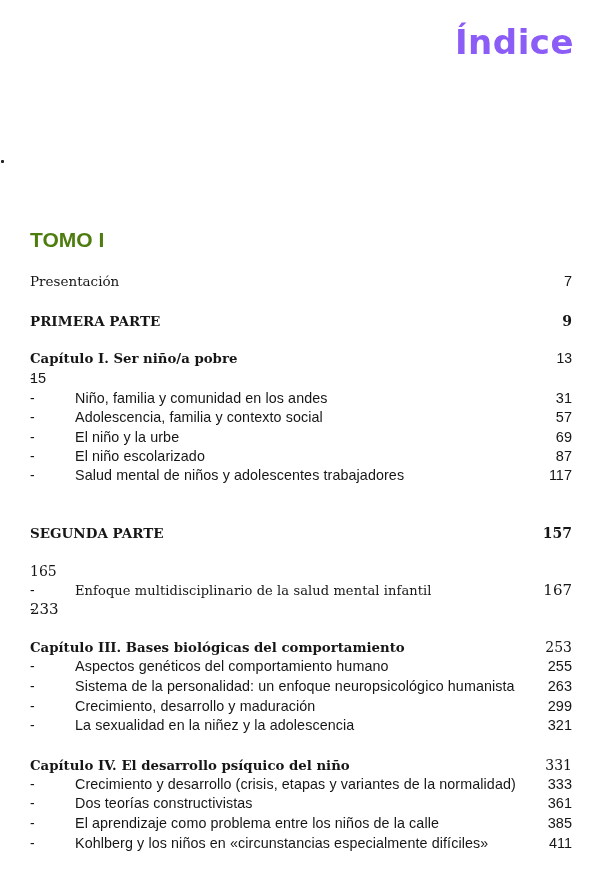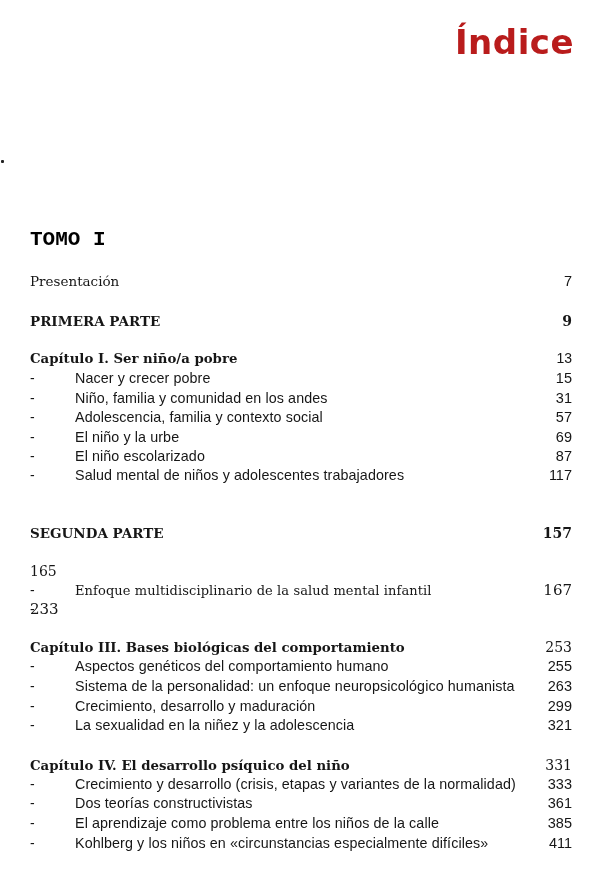--- a/index.html
+++ b/index.html
@@ -5,26 +5,26 @@
   html, body { margin: 0; padding: 0; background: #ffffff; }
   body {
     width: 600px; height: 871px; position: relative; overflow: hidden;
     color: #161616;
     font-family: "DejaVu Serif", serif;
   }
   .page-title {
     position: absolute; right: 26px; top: 22px;
     font-family: "DejaVu Sans", sans-serif;
     font-weight: bold; font-size: 34px; letter-spacing: 0.5px;
-    color: #b91c1c;
+    color: #8b5cf6;
   }
   .speck { position: absolute; left: 1px; top: 160px; width: 3px; height: 3px; background: #222; border-radius: 1px; }
   .tomo {
     position: absolute; left: 30px; top: 228px;
-    font-family: Liberation Mono, monospace; font-weight: bold; font-size: 21px; color: #000000;
+    font-family: Liberation Sans, sans-serif; font-weight: bold; font-size: 21px; color: #4d7c0f;
   }
   .row {
     position: absolute; left: 30px; right: 28px;
     display: flex; align-items: baseline; justify-content: space-between;
     font-size: 14px; line-height: 19px;
   }
   .row .txt { white-space: nowrap; }
   .row .num { font-family: "Liberation Sans", sans-serif; font-size: 14.5px; text-align: right; }
   .row.presentacion .txt { font-family: "DejaVu Serif", serif; font-size: 13.5px; }
   .row.part .txt { font-weight: bold; font-size: 13.5px; }
@@ -55,21 +55,20 @@
   <span class="txt">PRIMERA PARTE</span>
   <span class="num">9</span>
 </div>
 
 <div class="row chapter light" style="top:349px;">
   <span class="txt">Capítulo I. Ser niño/a pobre</span>
   <span class="num">13</span>
 </div>
 <div class="row item" style="top:369px;">
   <span class="dash">-</span>
-  <span class="txt">Nacer y crecer pobre</span>
   <span class="num">15</span>
 </div>
 <div class="row item" style="top:389px;">
   <span class="dash">-</span>
   <span class="txt">Niño, familia y comunidad en los andes</span>
   <span class="num">31</span>
 </div>
 <div class="row item" style="top:408px;">
   <span class="dash">-</span>
   <span class="txt">Adolescencia, familia y contexto social</span>

